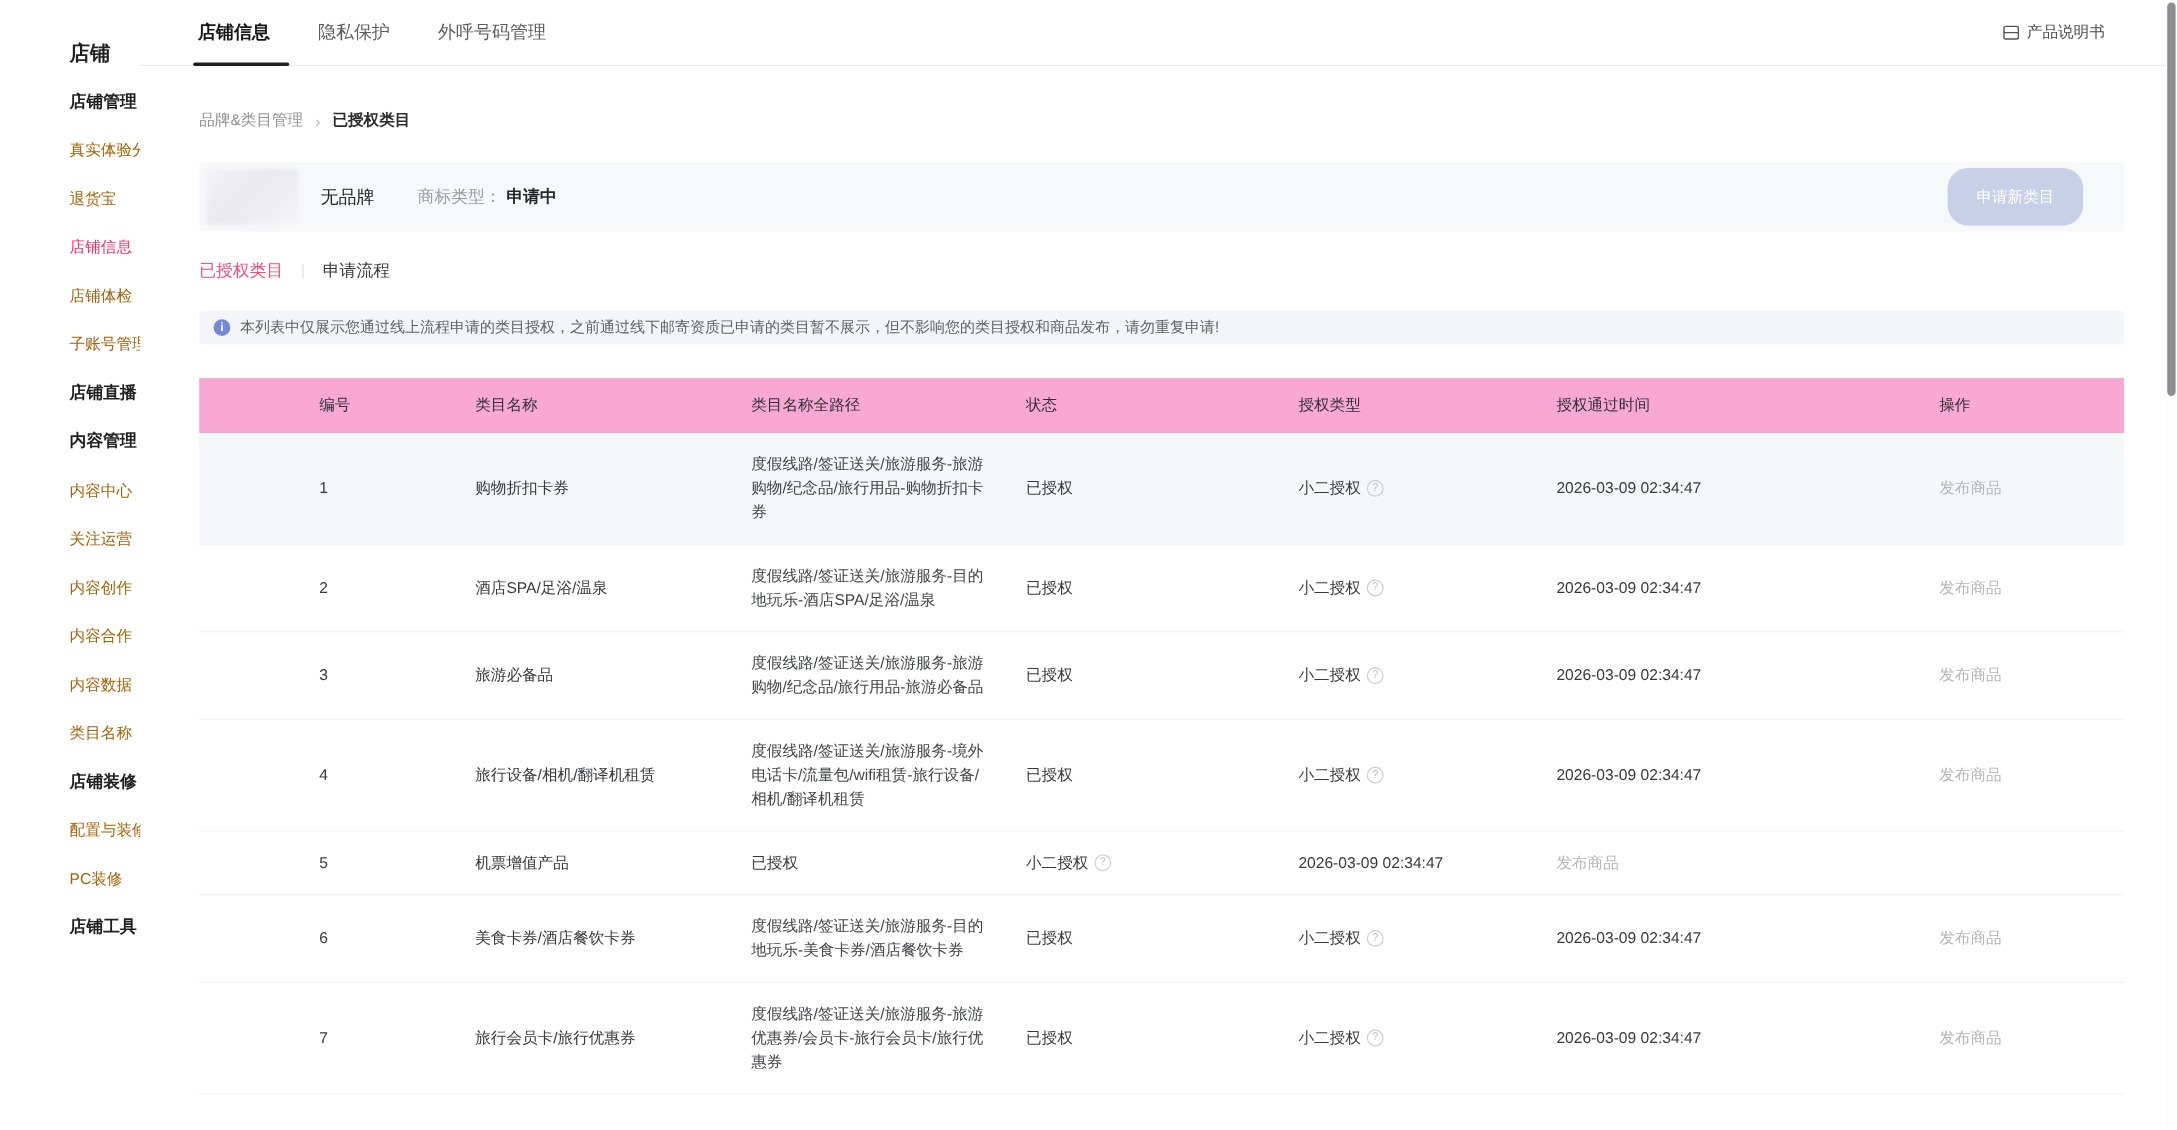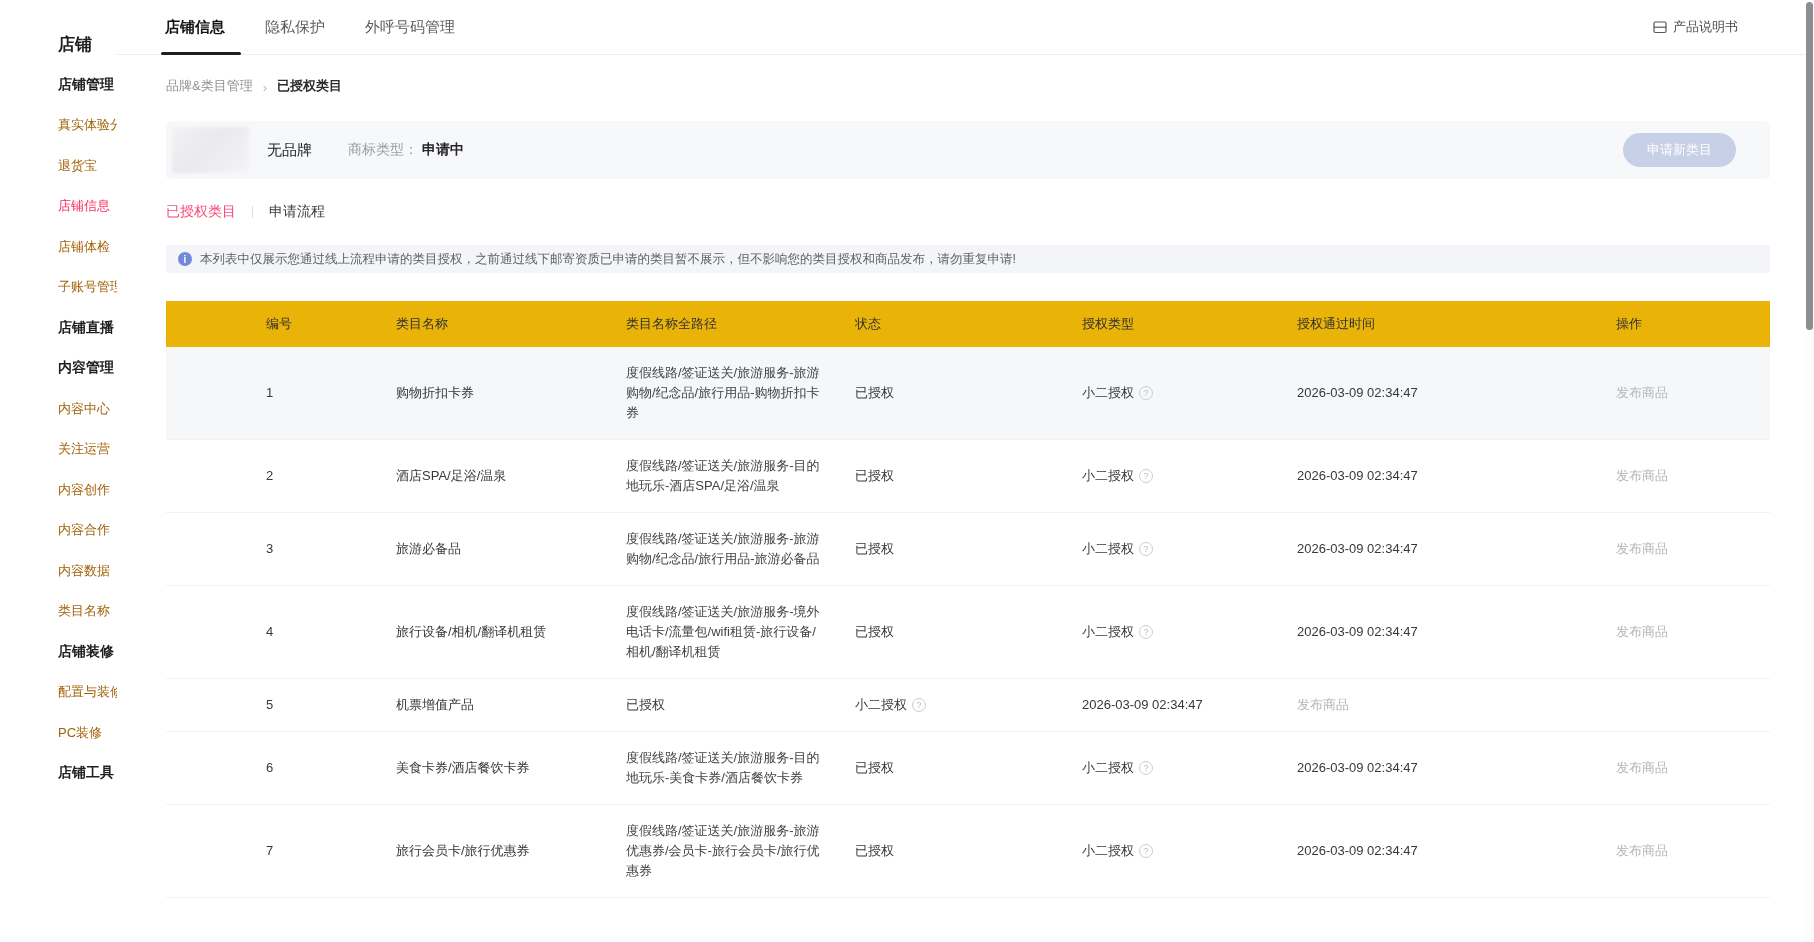--- a/index.html
+++ b/index.html
@@ -36,48 +36,48 @@
   .top-tab {
     position:relative; height:100%; display:flex; align-items:center;
     margin-right:40px; font-size:15px; color:#5c5c5e; cursor:pointer;
   }
   .top-tab.active { color:#141414; font-weight:700; }
   .top-tab.active::after {
     content:""; position:absolute; left:-4px; right:-16px; bottom:-1px;
     height:3px; background:#1f1f1f; border-radius:2px;
   }
   .manual-link {
-    position:absolute; right:76px; top:0; height:100%;
+    position:absolute; right:60px; top:0; height:100%;
     display:flex; align-items:center; gap:6px; font-size:13px; color:#4c4c4e; cursor:pointer;
   }
 
   .content { padding:0 44px 0 49px; }
 
   
-  .breadcrumb { margin-top:22px; display:flex; align-items:flex-end; font-size:13px; }
+  .breadcrumb { margin-top:36px; display:flex; align-items:flex-end; font-size:13px; }
   .crumb-parent { color:#8f9195; cursor:pointer; }
   .crumb-sep { color:#b8babd; margin:0 10px; font-size:13px; }
   .crumb-current { color:#2b2b2d; font-weight:600; }
 
   
   .brand-bar {
     margin-top:26px; height:58px; background:#f7f8fa; border-radius:4px;
     display:flex; align-items:center; padding:0 34px 0 6px;
   }
   .brand-logo {
     width:77px; height:46px; border-radius:3px; overflow:hidden;
     background:linear-gradient(135deg,#f3f3f5 0%,#e9e9ee 45%,#f5f5f7 100%);
     filter:blur(1.5px);
   }
   .brand-name { margin-left:18px; font-size:15px; font-weight:500; color:#26262a; }
   .tm-label { margin-left:36px; font-size:14px; color:#9a9ca1; }
   .tm-value { margin-left:4px; font-size:14px; font-weight:600; color:#26262a; }
   .apply-btn {
     margin-left:auto; border:none; background:#c6d0e6; color:#fff;
-    font-size:13px; height:34px; padding:0 24px; border-radius:17px;
+    font-size:13px; height:48px; padding:0 24px; border-radius:17px;
     cursor:not-allowed; font-family:inherit;
   }
 
   
   .sub-tabs { margin-top:24px; display:flex; align-items:center; font-size:14px; }
   .sub-tab { cursor:pointer; color:#3a3a3c; }
   .sub-tab.active { color:#f8487a; }
   .sub-divider { width:1px; height:12px; background:#dcdcdf; margin:0 16px; }
 
   
@@ -92,21 +92,21 @@
   }
   .notice-text { font-size:12.5px; color:#5e6166; white-space:nowrap; overflow:hidden; }
 
   
   .cat-table { margin-top:28px; }
   .t-head, .t-row {
     display:grid;
     grid-template-columns:230px 230px 229px 227px 215px 319px 1fr;
     align-items:center;
   }
-  .t-head { background:#eab308; height:46px; font-size:13px; color:#303133; }
+  .t-head { background:#f9a8d4; height:46px; font-size:13px; color:#303133; }
   .t-head .cell:first-child { padding-left:100px; }
   .t-row { border-bottom:1px solid #f1f2f3; font-size:13px; color:#36383c; }
   .t-row.highlight { background:#f6f7f9; }
   .t-row .cell { padding:16px 0; line-height:20px; }
   .t-row .c-no { padding-left:100px; }
   .c-path { padding-right:33px !important; color:#404347; }
   .c-auth { display:flex; align-items:center; gap:5px; }
   .q-icon {
     display:inline-flex; width:14px; height:14px; border-radius:50%;
     border:1px solid #cdced2; color:#bdbec3; font-size:9.5px;

